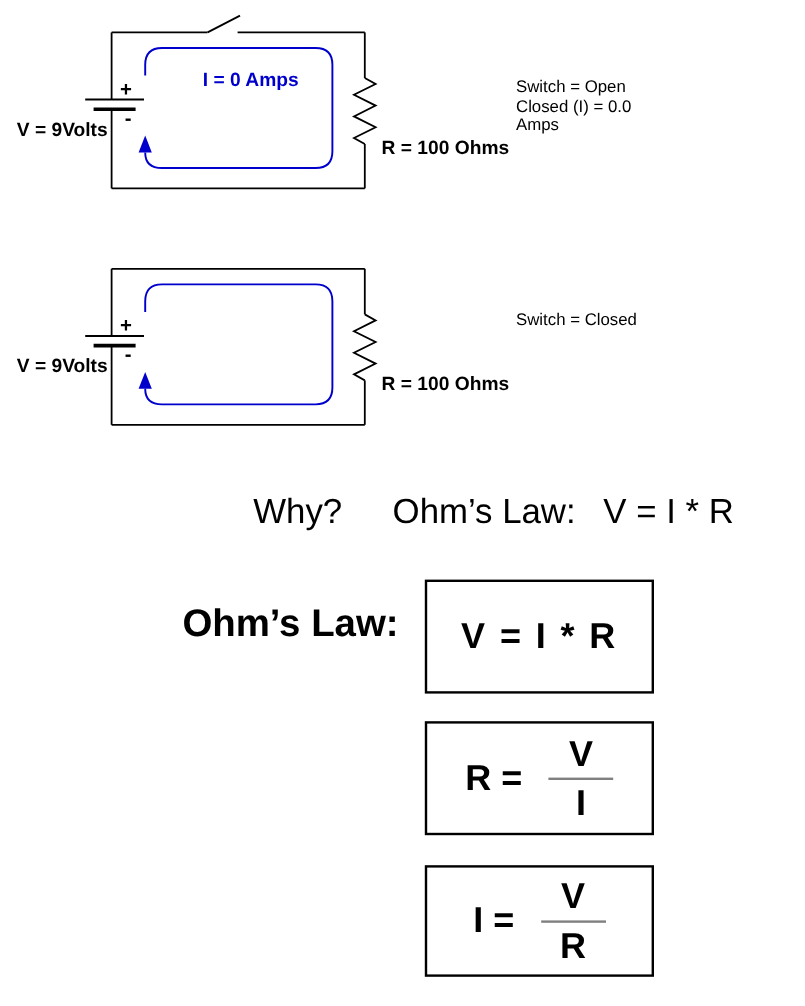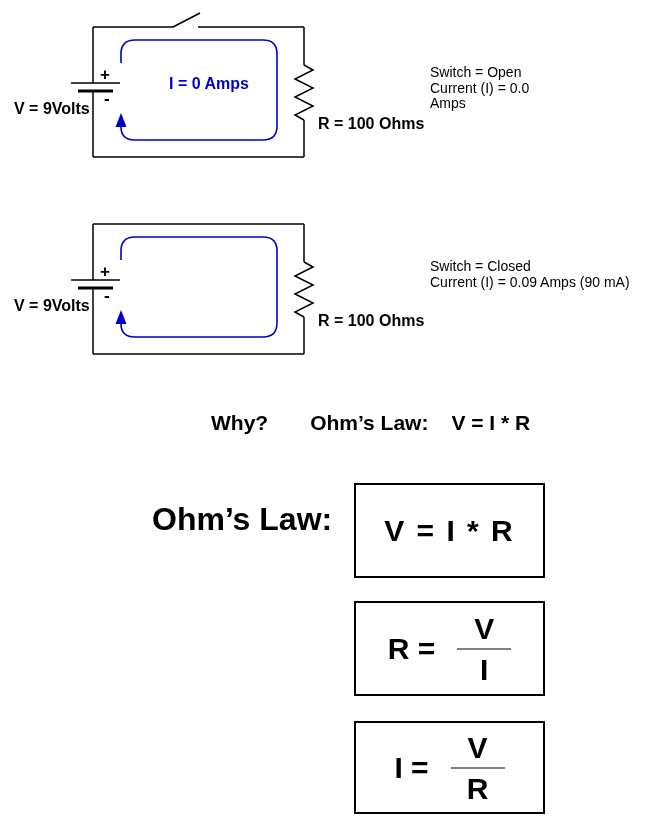--- a/index.html
+++ b/index.html
@@ -26,32 +26,32 @@
     color: var(--black);
     white-space: nowrap;
     font-size: 16px;
   }
   .v1 { left: 14px;  top: 100px; }
   .v2 { left: 14px;  top: 297px; }
   .plus1  { left: 100px; top: 65px;  font-size: 17px; }
   .minus1 { left: 104px; top: 89px;  font-size: 17px; }
   .plus2  { left: 100px; top: 262px; font-size: 17px; }
   .minus2 { left: 104px; top: 286px; font-size: 17px; }
-  .cur1 { left: 131px; top: 59px;  width: 156px; text-align: center; color: var(--blue); margin-top: 16px; }
+  .cur1 { left: 131px; top: 59px;  width: 156px; text-align: center; color: var(--blue); }
   .cur2 { left: 131px; top: 256px; width: 156px; text-align: center; }
   .r1 { left: 318px; top: 115px; }
   .r2 { left: 318px; top: 312px; }
   .notes { position: absolute; left: 430px; font-weight: normal; font-size: 14px; line-height: 15.5px; color: var(--black); white-space: nowrap; }
   .notes1 { top: 65px; }
   .notes2 { top: 259px; }
 
   .heading {
     position: absolute; left: 211px; top: 411px;
     display: flex; align-items: baseline;
-    font-weight: bold; font-size: 21px; color: var(--black); white-space: nowrap;
+    font-weight: normal; font-size: 29px; color: var(--black); white-space: nowrap;
   }
   .heading .q  { margin-right: 42px; }
   .heading .lw { margin-right: 23px; }
 
   .ohms-label {
     position: absolute; left: 152px; top: 501px;
     font-weight: bold; font-size: 32px; color: var(--black); white-space: nowrap;
   }
 
   .fbox {
@@ -104,31 +104,30 @@
     </g>
   </svg>
 
   <div class="lbl v1">V = 9Volts</div>
   <div class="lbl plus1">+</div>
   <div class="lbl minus1">-</div>
   <div class="lbl cur1">I = 0 Amps</div>
   <div class="lbl r1">R = 100 Ohms</div>
   <div class="notes notes1">
     <div>Switch = Open</div>
-    <div>Current (I) = 0.0</div>
+    <div>Closed (I) = 0.0</div>
     <div>Amps</div>
   </div>
 
   <div class="lbl v2">V = 9Volts</div>
   <div class="lbl plus2">+</div>
   <div class="lbl minus2">-</div>
   <div class="lbl r2">R = 100 Ohms</div>
   <div class="notes notes2">
     <div>Switch = Closed</div>
-    <div>Current (I) = 0.09 Amps (90 mA)</div>
   </div>
 
   <div class="heading">
     <span class="q">Why?</span>
     <span class="lw">Ohm’s Law:</span>
     <span class="fm">V = I * R</span>
   </div>
 
   <div class="ohms-label">Ohm’s Law:</div>
 

